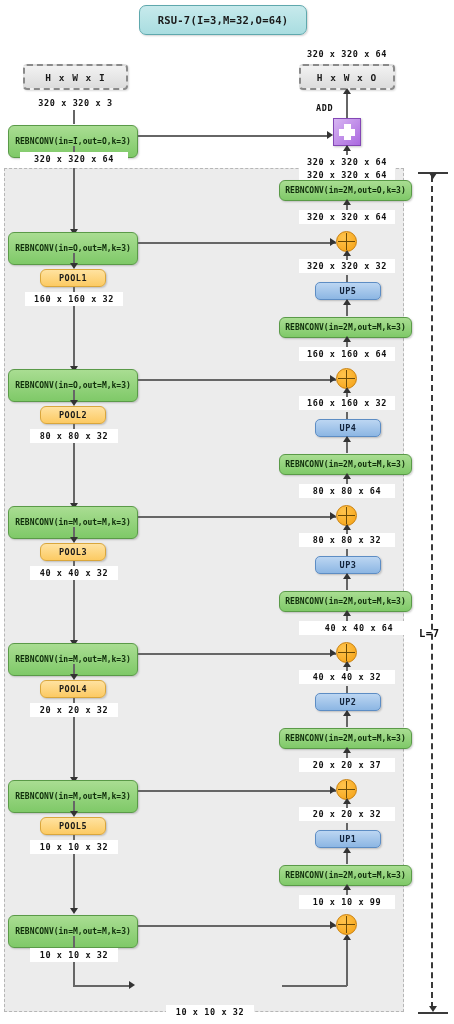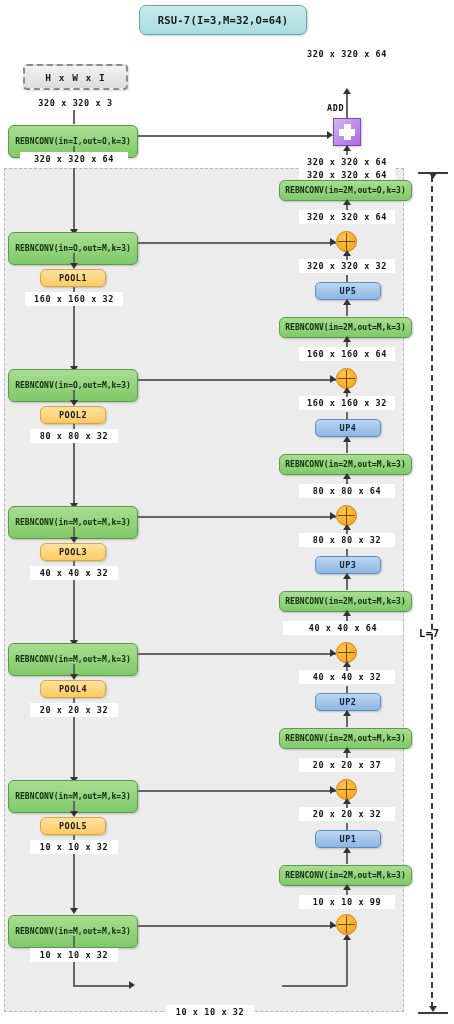--- a/index.html
+++ b/index.html
@@ -126,21 +126,22 @@
 <div class="canvas">
 
   <div class="node title-box">RSU-7(I=3,M=32,O=64)</div>
 
   <div class="panel"></div>
 
   <div class="node tensor-box tensor-in">H x W x I</div>
   <div class="dim" style="left:23px;top:96px;width:105px;">320 x 320 x 3</div>
 
   <div class="dim" style="left:299px;top:47px;width:96px;">320 x 320 x 64</div>
-  <div class="plain" style="left:327px;top:103px;text-align:center;">ADD</div>
+  <div class="node tensor-box tensor-out">H x W x O</div>
+  <div class="plain" style="left:316px;top:103px;text-align:center;">ADD</div>
 
   <div class="addnode"></div>
 
   <div class="vline" style="left:346px;top:90px;height:28px;"></div>
   <div class="arrow-up" style="left:343px;top:88px;"></div>
 
   <div class="vline" style="left:346px;top:146px;height:22px;"></div>
   <div class="arrow-up" style="left:343px;top:145px;"></div>
   <div class="dim" style="left:299px;top:155px;width:96px;">320 x 320 x 64</div>
 
@@ -271,21 +272,21 @@
   <div class="vline" style="left:346px;top:526px;height:8px;"></div>
   <div class="vline" style="left:346px;top:549px;height:7px;"></div>
   <div class="arrow-up" style="left:343px;top:524px;"></div>
   <div class="node up" style="top:556px;">UP3</div>
 
   <div class="vline" style="left:346px;top:574px;height:16px;"></div>
   <div class="arrow-up" style="left:343px;top:573px;"></div>
   <div class="node conv conv-r" style="top:591px;">REBNCONV(in=2M,out=M,k=3)</div>
   <div class="vline" style="left:346px;top:612px;height:11px;"></div>
   <div class="arrow-up" style="left:343px;top:610px;"></div>
-  <div class="dim" style="left:283px;top:621px;width:120px;">40 x 40 x 64</div>
+  <div class="dim" style="left:299px;top:621px;width:120px;">40 x 40 x 64</div>
 
   <div class="dim" style="left:299px;top:670px;width:96px;">40 x 40 x 32</div>
   <div class="vline" style="left:346px;top:663px;height:8px;"></div>
   <div class="vline" style="left:346px;top:686px;height:7px;"></div>
   <div class="arrow-up" style="left:343px;top:661px;"></div>
   <div class="node up" style="top:693px;">UP2</div>
 
   <div class="vline" style="left:346px;top:711px;height:16px;"></div>
   <div class="arrow-up" style="left:343px;top:710px;"></div>
   <div class="node conv conv-r" style="top:728px;">REBNCONV(in=2M,out=M,k=3)</div>

